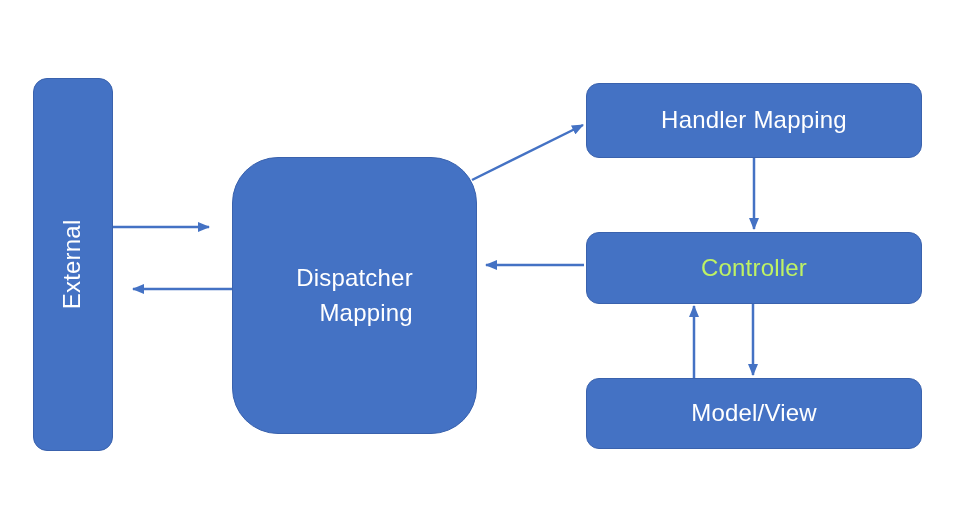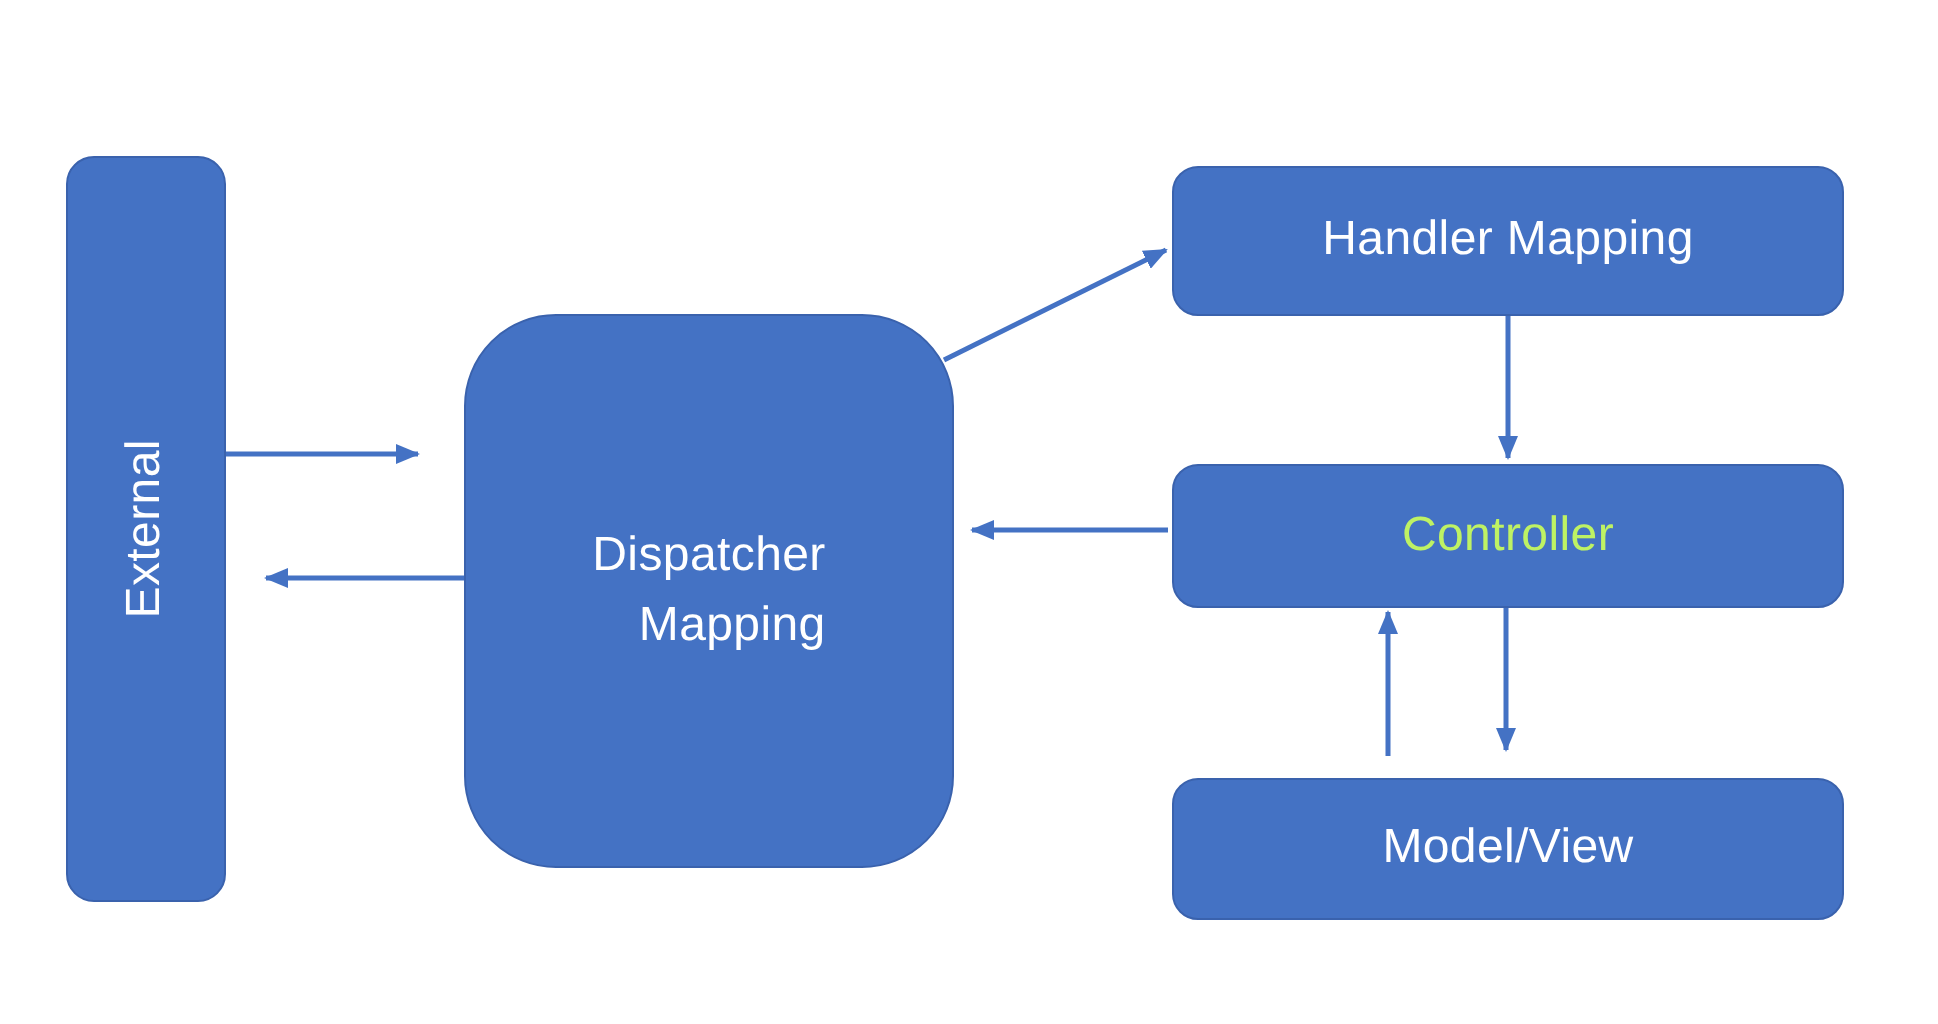--- a/index.html
+++ b/index.html
@@ -61,21 +61,21 @@
   </div>
 
   <div class="node" style="left: 586px; top: 83px; width: 336px; height: 75px; border-radius: 13px; background: rgb(68, 114, 196); border: 1.5px solid rgb(58, 98, 173); color: rgb(255, 255, 255);">
     <span class="node-label" style="font-size: 24px;">Handler Mapping</span>
   </div>
 
   <div class="node" style="left: 586px; top: 232px; width: 336px; height: 72px; border-radius: 13px; background: rgb(68, 114, 196); border: 1.5px solid rgb(58, 98, 173); color: #bef264;">
     <span class="node-label" style="font-size: 24px;">Controller</span>
   </div>
 
-  <div class="node" style="left: 586px; top: 378px; width: 336px; height: 71px; border-radius: 13px; background: rgb(68, 114, 196); border: 1.5px solid rgb(58, 98, 173); color: rgb(255, 255, 255); margin-top: 11px;">
+  <div class="node" style="left: 586px; top: 378px; width: 336px; height: 71px; border-radius: 13px; background: rgb(68, 114, 196); border: 1.5px solid rgb(58, 98, 173); color: rgb(255, 255, 255);">
     <span class="node-label" style="font-size: 24px;">Model/View</span>
   </div>
 
   <svg class="arrow-layer" xmlns="http://www.w3.org/2000/svg">
     <defs>
       <marker id="arrowhead" markerUnits="userSpaceOnUse" markerWidth="12" markerHeight="10" viewBox="0 0 12 10" refX="11" refY="5" orient="auto">
         <path d="M0,0 L12,5 L0,10 Z" fill="#4472c4"></path>
       </marker>
     </defs>
     <line marker-end="url(#arrowhead)" x1="113" y1="227" x2="209" y2="227" stroke="#4472c4" stroke-width="2.5"></line>

